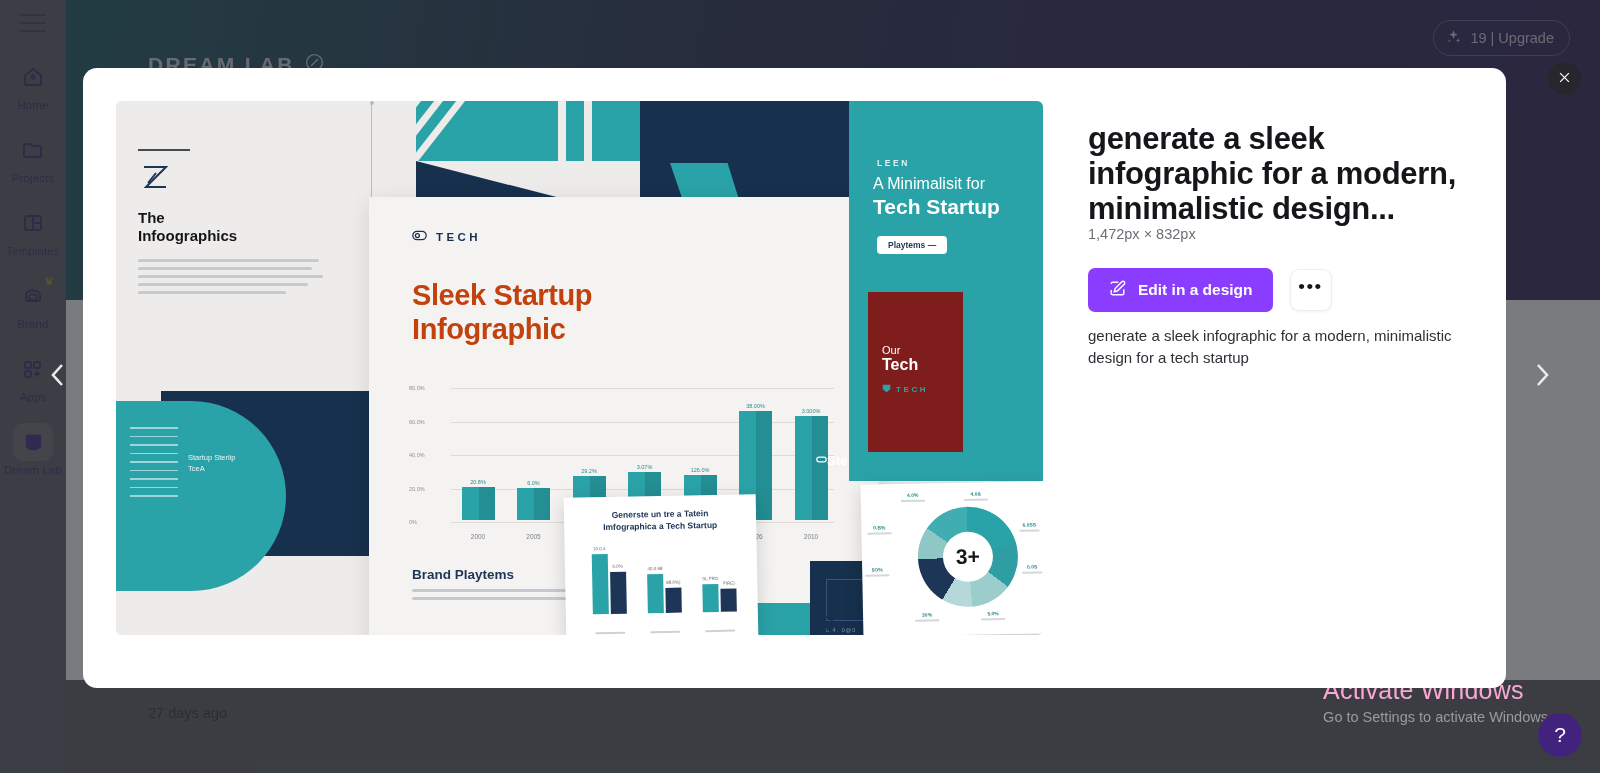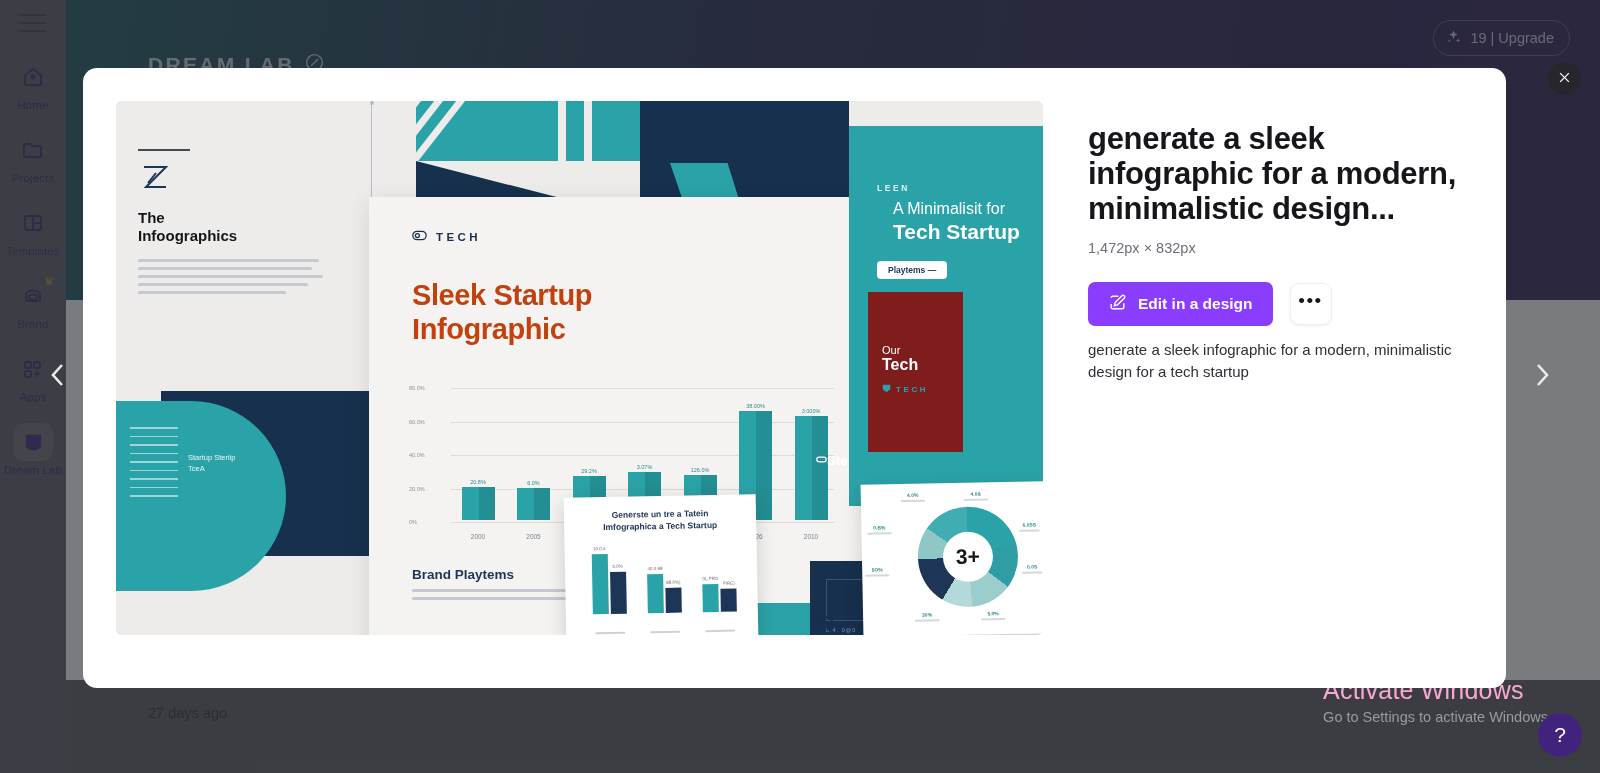--- a/index.html
+++ b/index.html
@@ -70,21 +70,21 @@
   }
   .preview {
     width: 927px; height: 534px; border-radius: 6px; overflow: hidden;
     position: relative; background: #ececea; flex: none;
   }
   .info { flex: 1; padding-left: 45px; padding-top: 20px; }
   .info h1 {
     font-size: 31px; line-height: 1.13; font-weight: 700; color: #15161a;
     letter-spacing: -.3px;
   }
-  .dims { margin-top: 14px; font-size: 14.5px; color: #6b6f76; }
+  .dims { font-size: 14.5px; color: #6b6f76; }
   .btn-row { margin-top: 26px; display: flex; align-items: center; gap: 17px; }
   .btn-edit {
     background: #8b3dff; color: #fff; border: none; border-radius: 7px;
     height: 44px; padding: 0 20px; font-size: 15.5px; font-weight: 700;
     display: flex; align-items: center; gap: 11px; cursor: pointer;
     font-family: "Liberation Sans", sans-serif;
   }
   .btn-edit svg { stroke: #fff; fill: none; stroke-width: 1.8; }
   .btn-more {
     width: 42px; height: 42px; border-radius: 9px; border: 1px solid #eceef1;
@@ -174,24 +174,24 @@
   .ig-btn.fill { background: #2aa3a8; color: #fff; }
   .ig-btn.out { background: #fff; color: #3b3e44; border: 1px solid #e0ddd8; }
 
   .ig-blob { position: absolute; left: 0; top: 300px; width: 170px; height: 190px;
     background: #2aa3a8; border-radius: 0 95px 95px 0; }
   .ig-blob-lines { position: absolute; left: 14px; top: 26px; width: 48px; }
   .ig-blob-lines i { display: block; height: 1.5px; background: rgba(255,255,255,.55); margin-bottom: 7px; }
   .ig-blob-txt { position: absolute; left: 72px; top: 52px; font-size: 7.5px; color: rgba(255,255,255,.9);
     line-height: 1.45; }
 
-  .ig-right-panel { position: absolute; left: 733px; top: 0; width: 194px; height: 380px; background: #2aa3a8; margin-top: 25px; }
+  .ig-right-panel { position: absolute; left: 733px; top: 0; width: 194px; height: 380px; background: #2aa3a8; }
   .ig-rp-kicker { position: absolute; left: 28px; top: 57px; font-size: 8.5px; letter-spacing: 2.6px;
     color: rgba(255,255,255,.85); font-weight: 600; }
-  .ig-rp-h { position: absolute; left: 44px; top: 73px; font-size: 16px; color: #fff; line-height: 1.26; }
+  .ig-rp-h { position: absolute; left: 24px; top: 73px; font-size: 16px; color: #fff; line-height: 1.26; }
   .ig-rp-h b { display: block; font-size: 21px; font-weight: 700; }
   .ig-rp-badge { position: absolute; left: 28px; top: 135px; background: #fff; border-radius: 4px;
     padding: 4px 11px; font-size: 8.5px; font-weight: 600; color: #1d3557; }
 
   .ig-dark-card { position: absolute; left: 752px; top: 191px; width: 95px; height: 160px; background: #7f1d1d; }
   .ig-dc-a { position: absolute; left: 14px; top: 52px; font-size: 11px; color: #fff; }
   .ig-dc-b { position: absolute; left: 14px; top: 64px; font-size: 16px; font-weight: 700; color: #fff; }
   .ig-dc-logo { position: absolute; left: 14px; top: 92px; display: flex; align-items: center; gap: 5px;
     font-size: 8px; font-weight: 700; letter-spacing: 2.6px; color: #2aa3a8; }
   .ig-dc-logo svg { fill: #2aa3a8; }

